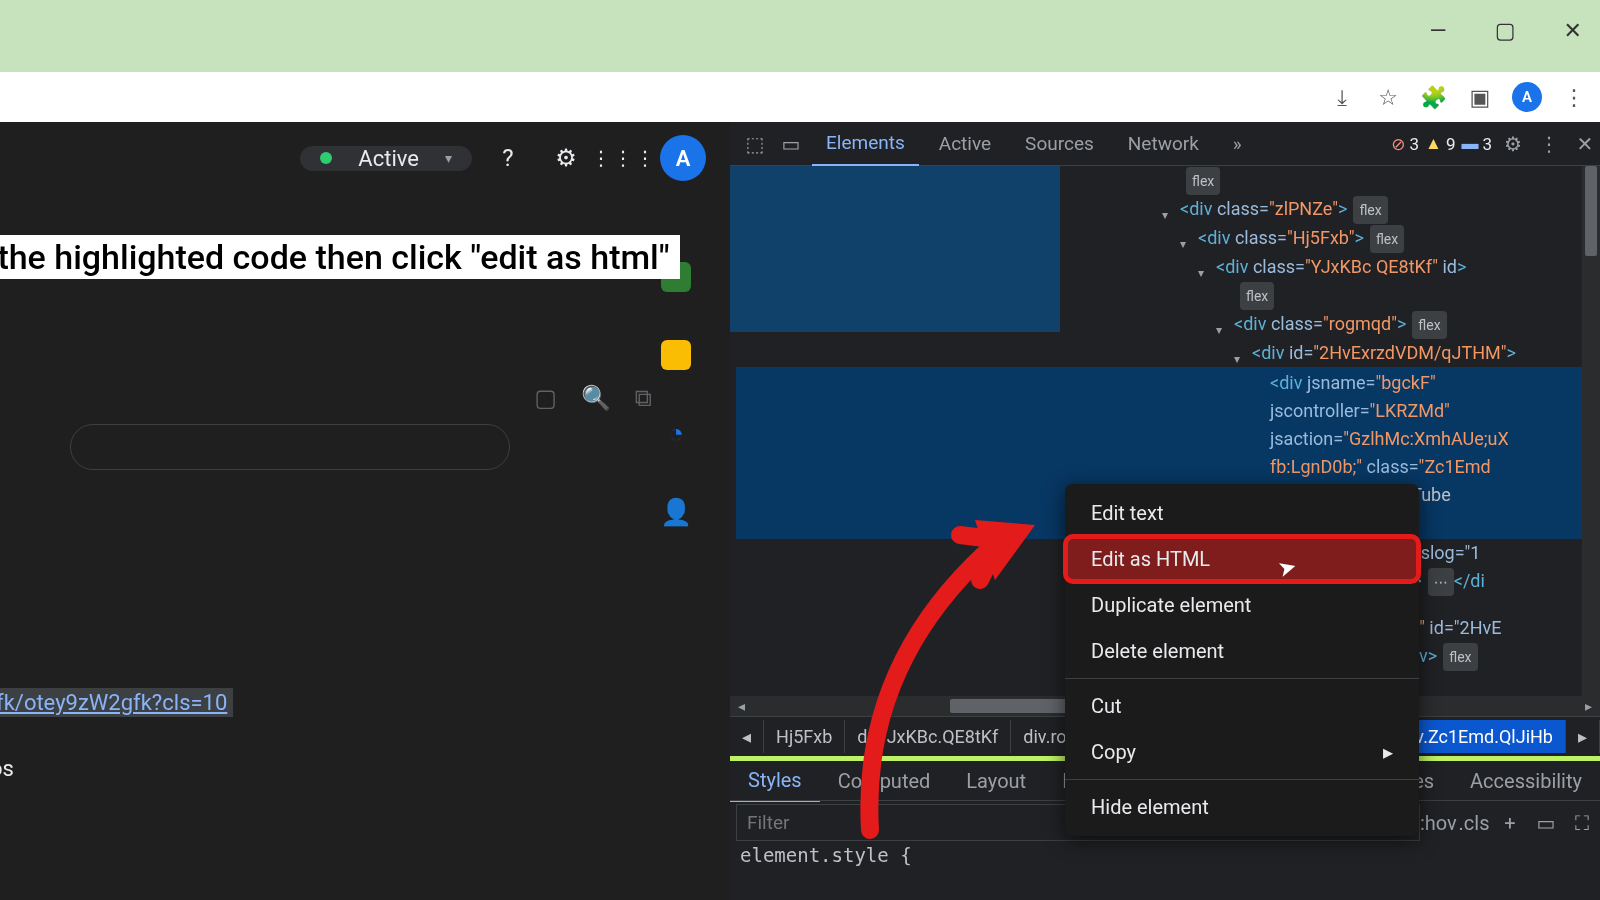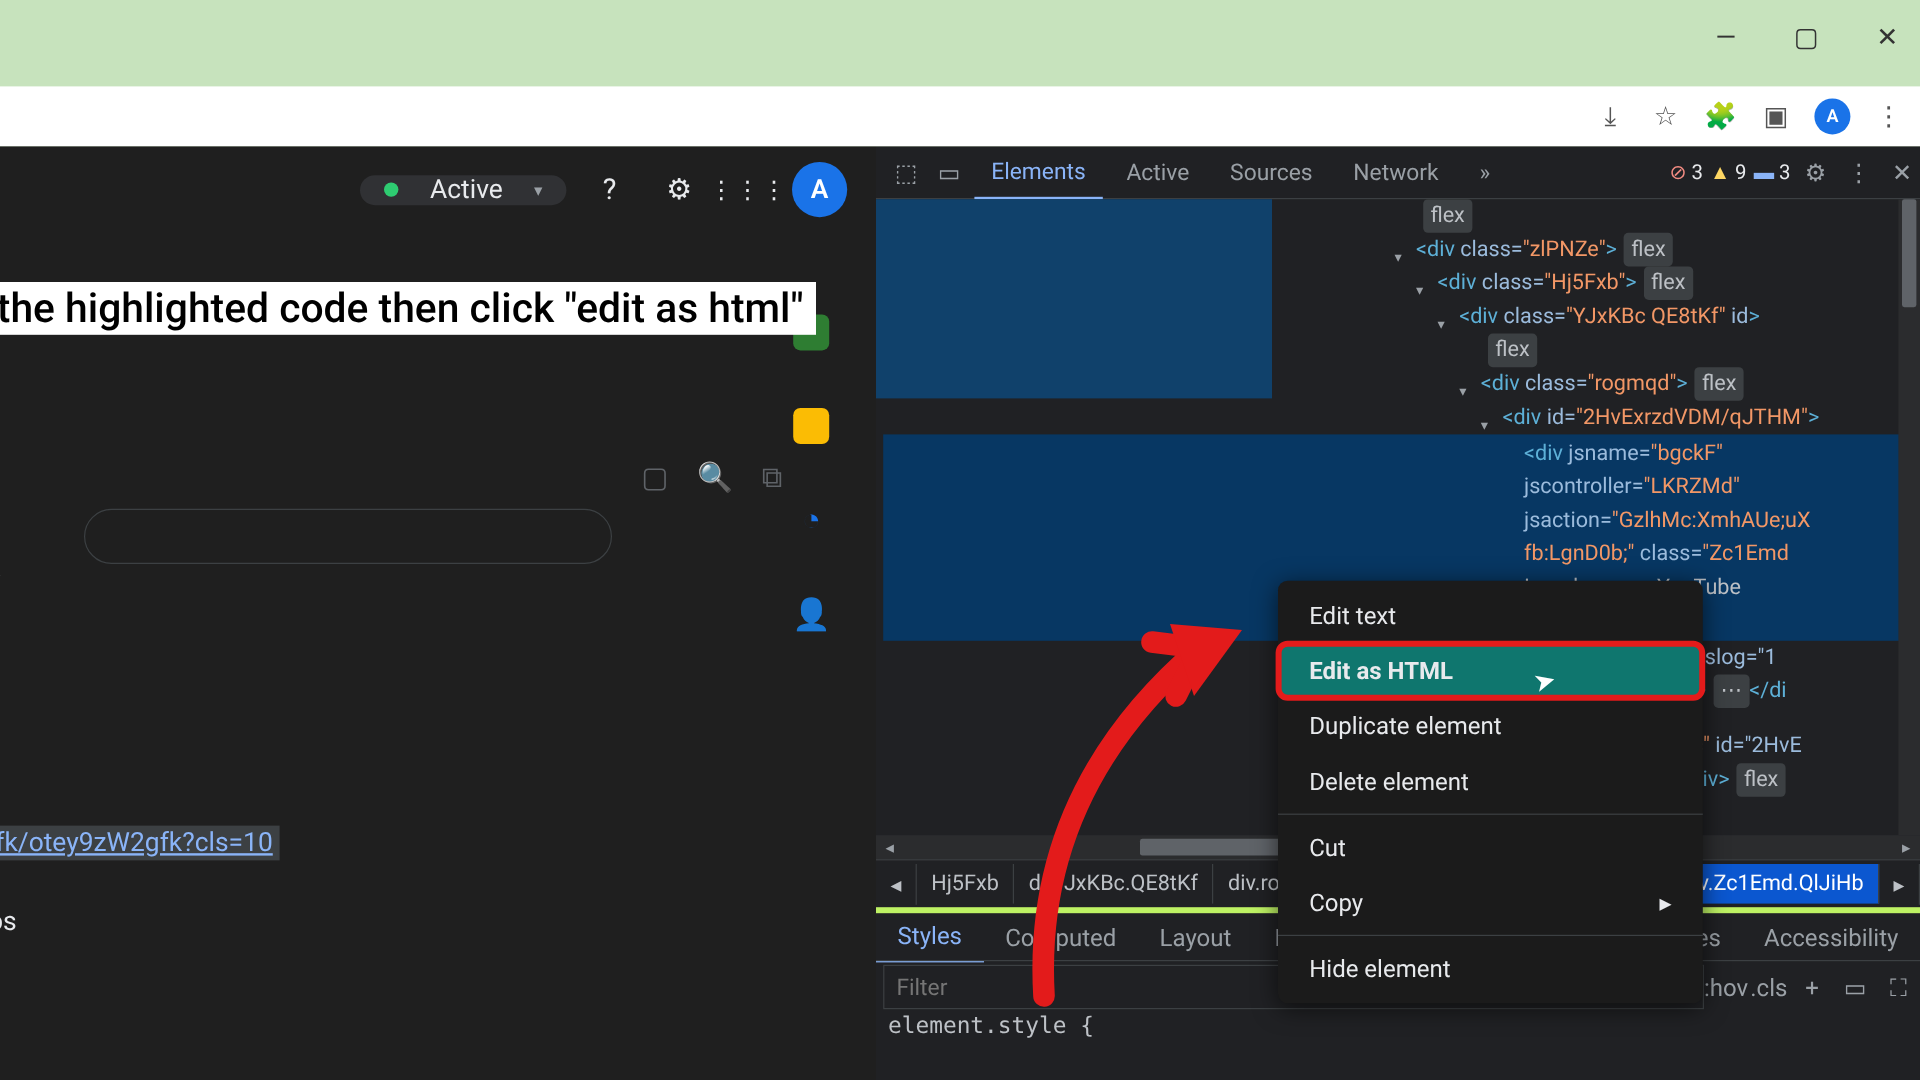--- a/index.html
+++ b/index.html
@@ -49,21 +49,21 @@
 .dt-tabs .badge { display:flex; align-items:center; gap:4px; font-size:17px; }
 .badge .r { color:#f28b82; } .badge .y { color:#fdd663; } .badge .b { color:#8ab4f8; }
 
 
 .dom { position:absolute; top:44px; left:0; right:0; height:530px; overflow:hidden; font-size:18px; line-height:28px; padding-left:6px; }
 .dom .row { white-space:nowrap; padding-left:var(--ind,0px); position:relative; }
 .dom .row::before { content:"▸"; color:#9aa0a6; position:absolute; left:calc(var(--ind,0) - 18px); font-size:12px; top:6px; }
 .dom .row.open::before { content:"▾"; }
 .dom .row.noexp::before { content:""; }
 .tag { color:#5db0d7; } .attr { color:#9bbbdc; } .val { color:#f29766; } .txt { color:#bdc1c6; }
-.flexb { display:inline-block; background:#3c4043; color:#bdc1c6; border-radius:4px; padding:0 6px; font-size:18px; margin-left:6px; }
+.flexb { display:inline-block; background:#3c4043; color:#bdc1c6; border-radius:4px; padding:0 6px; font-size:14px; margin-left:6px; }
 .sel-full { background:#073763; display:block; padding:2px 4px; }
 
 
 .highlight-block { position:absolute; top:44px; left:0; width:330px; height:166px; background:#10416b; }
 
 
 .hscroll { position:absolute; top:574px; left:0; right:0; height:20px; background:#2b2c2e; }
 .hscroll .thumb { position:absolute; left:220px; top:3px; width:130px; height:14px; background:#5f6368; border-radius:2px; }
 .hscroll .arr { position:absolute; top:0; color:#9aa0a6; font-size:14px; padding:2px 6px; }
 .crumb { position:absolute; top:594px; left:0; right:0; height:40px; display:flex; align-items:center; font-family: -apple-system, sans-serif; font-size:18px; color:#bdc1c6; border-top:1px solid #3c4043; }
@@ -77,21 +77,21 @@
 .filter-row { position:absolute; top:678px; left:0; right:0; height:44px; display:flex; align-items:center; border-top:1px solid #3c4043; }
 .filter-row input { flex:1; background:transparent; border:1px solid #3c4043; color:#9aa0a6; font-size:19px; padding:6px 10px; margin-left:6px; font-family:inherit; }
 .filter-row .fb { width:36px; text-align:center; color:#9aa0a6; font-size:20px; }
 .css-body { position:absolute; top:722px; left:10px; font-size:19px; color:#bdc1c6; font-family:Menlo, Consolas, monospace; }
 
 
 .ctx { position:absolute; top:484px; left:1065px; width:354px; background:#1b1b1b; border-radius:8px; box-shadow:0 4px 20px rgba(0,0,0,0.6); padding:6px 0; z-index:20; font-family:-apple-system, sans-serif; }
 .ctx .mi { padding:11px 26px; font-size:20px; color:#e8eaed; display:flex; justify-content:space-between; align-items:center;text-align:right; }
 .ctx .mi.disabled { color:#6b6b6b; }
 .ctx .sep { height:1px; background:#3c4043; margin:4px 0; }
-.ctx .mi.hl { outline:5px solid #e31b1b; outline-offset:-3px; border-radius:8px; background:#0f766e;font-weight:bold; }
+.ctx .mi.hl { outline:5px solid #e31b1b; outline-offset:-3px; border-radius:8px; background:#7f1d1d; }
 
 
 .arrow-svg { position:absolute; top:480px; left:850px; width:240px; height:360px; z-index:19; pointer-events:none; }
 
 
 .cursor { position:absolute; top:555px; left:1278px; font-size:22px; color:#fff; z-index:25; transform:rotate(-15deg); }
 
 
 .vsb { position:absolute; right:0; top:44px; width:18px; height:530px; background:#2b2c2e; }
 .vsb .vt { position:absolute; top:0; left:3px; width:12px; height:90px; background:#5f6368; border-radius:2px; }

